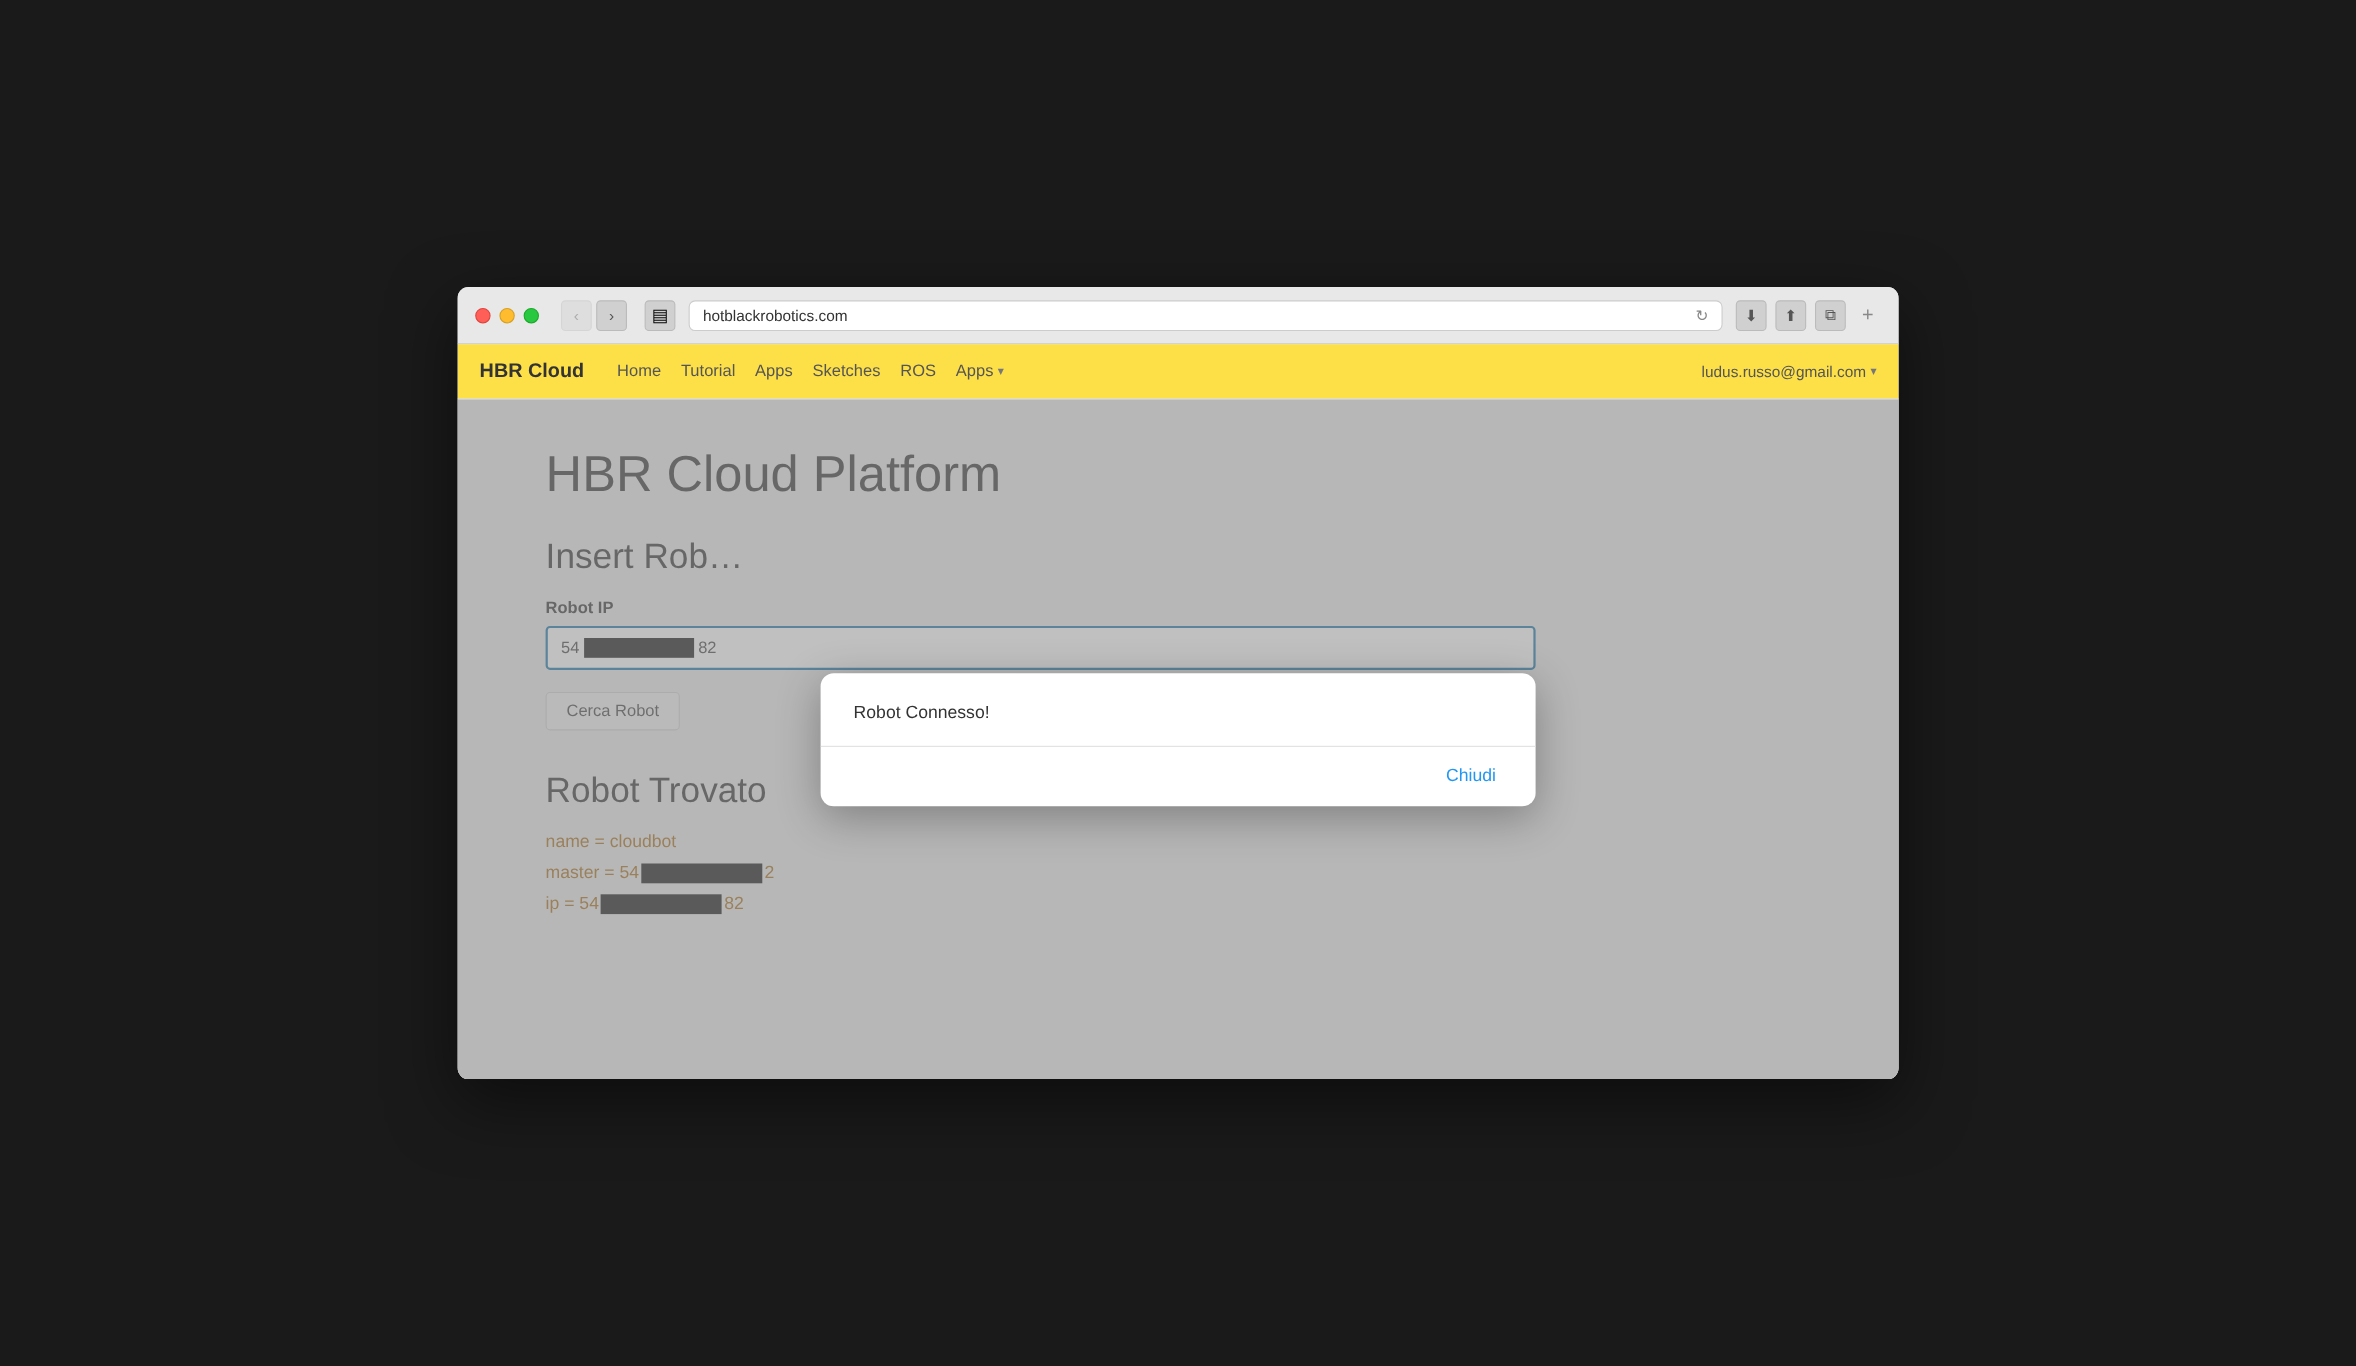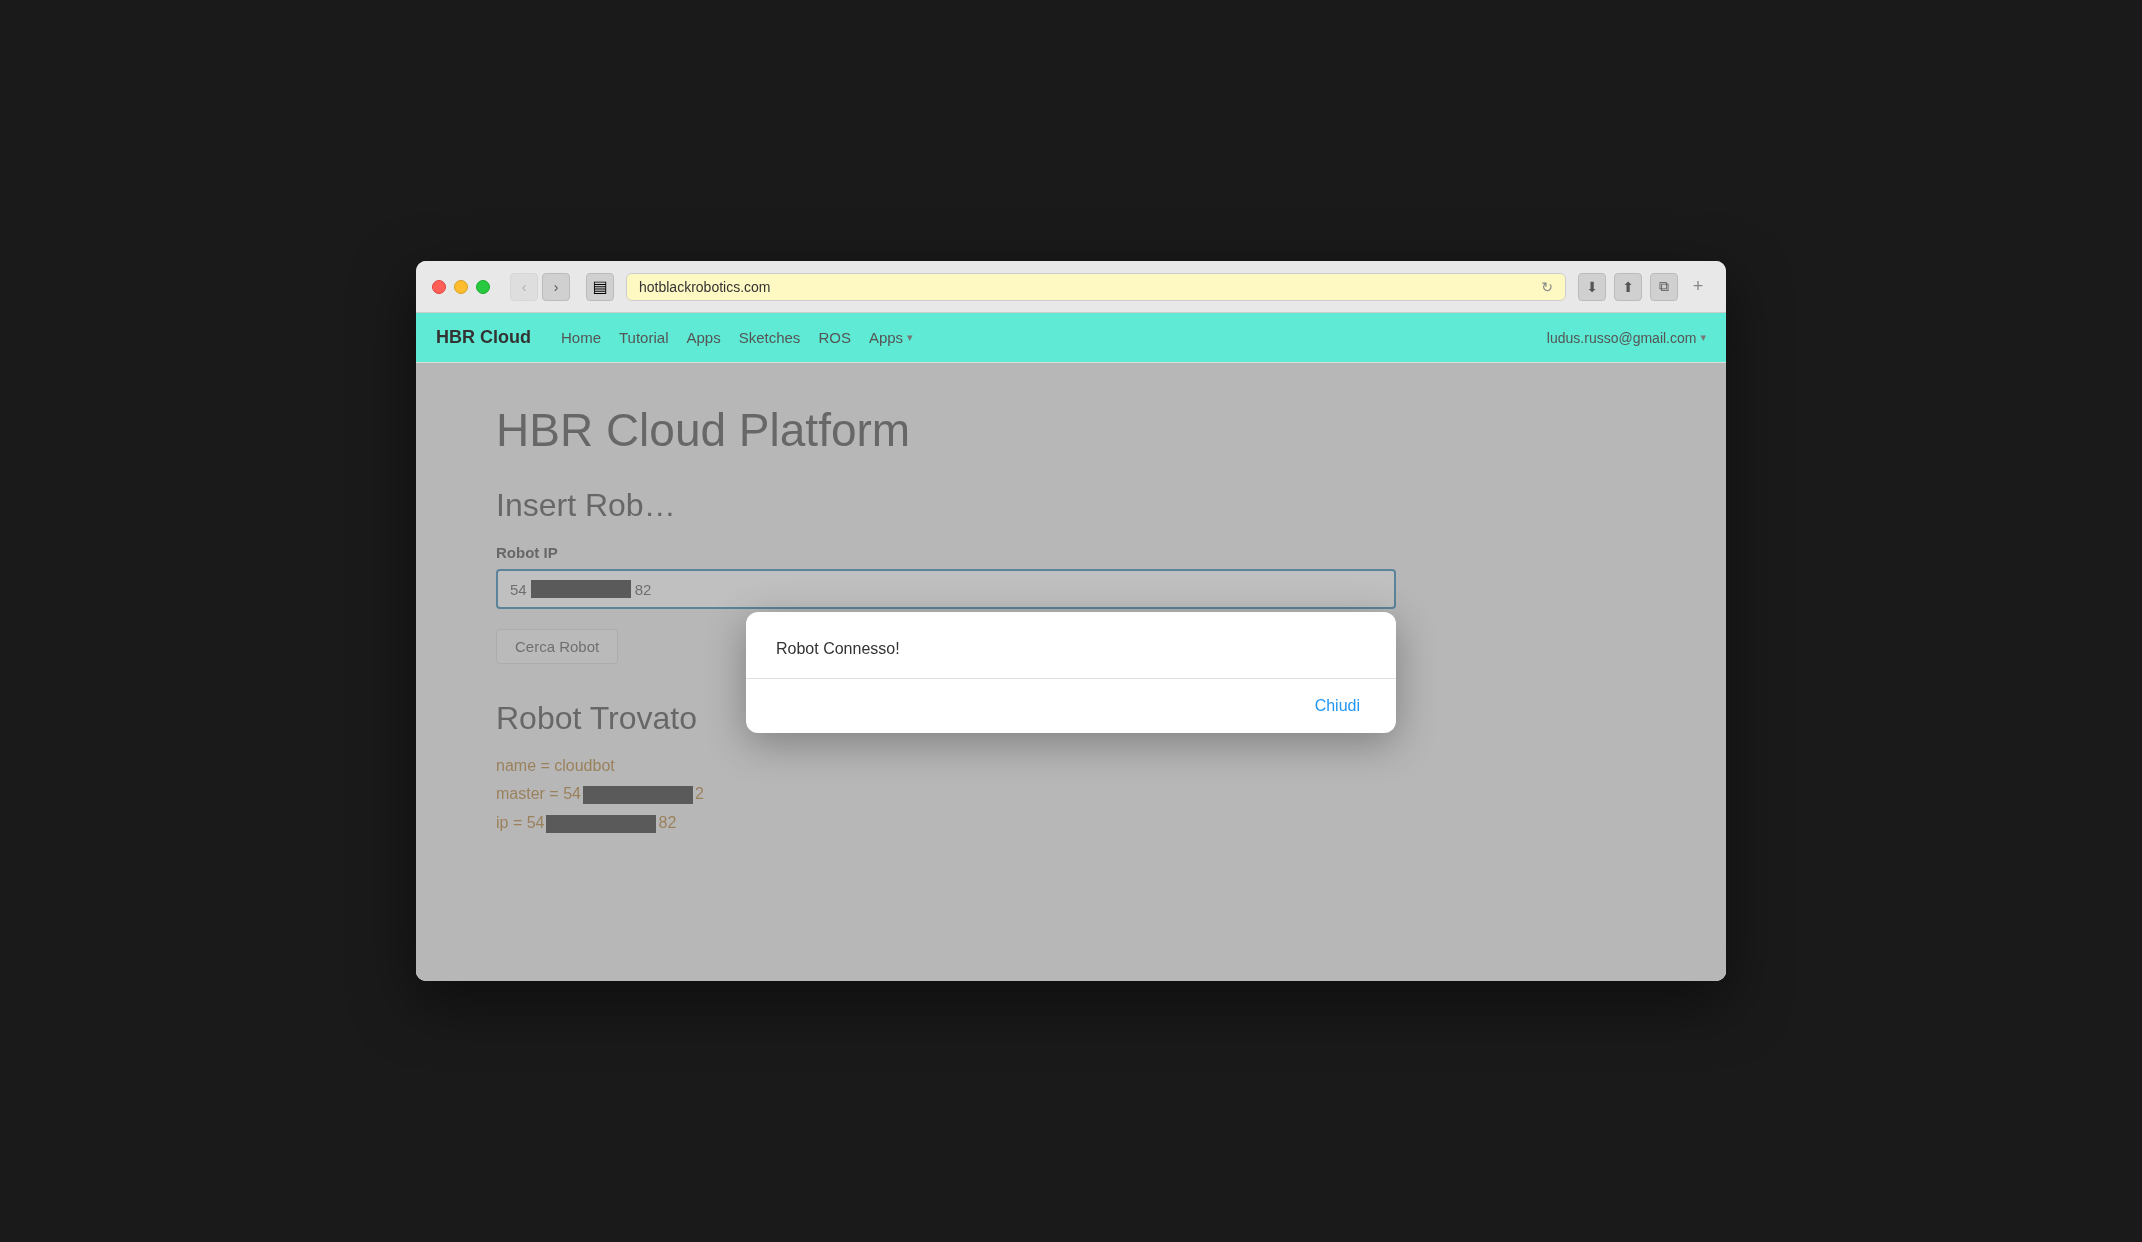--- a/index.html
+++ b/index.html
@@ -87,21 +87,21 @@
       border-radius: 4px;
       display: flex;
       align-items: center;
       justify-content: center;
       cursor: pointer;
       margin-left: 4px;
     }
 
     .address-bar {
       flex: 1;
-      background: #fef9c3;
+      background: #ffffff;
       border: 1px solid #ccc;
       border-radius: 6px;
       padding: 5px 12px;
       display: flex;
       align-items: center;
       justify-content: space-between;
       font-size: 14px;
       color: #333;
     }
 
@@ -139,21 +139,21 @@
       display: flex;
       align-items: center;
       justify-content: center;
       cursor: pointer;
       font-size: 18px;
       color: #888;
     }
 
     
     .site-navbar {
-      background: #5eead4;
+      background: #fde047;
       border-bottom: 1px solid #ddd;
       padding: 0 20px;
       display: flex;
       align-items: center;
       height: 50px;
       flex-shrink: 0;
     }
 
     .site-brand {
       font-size: 18px;

